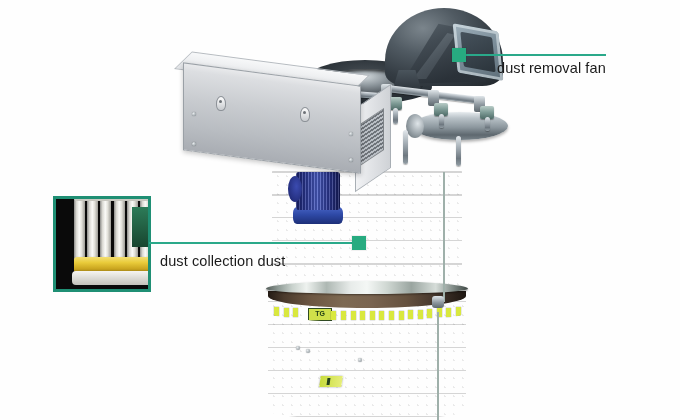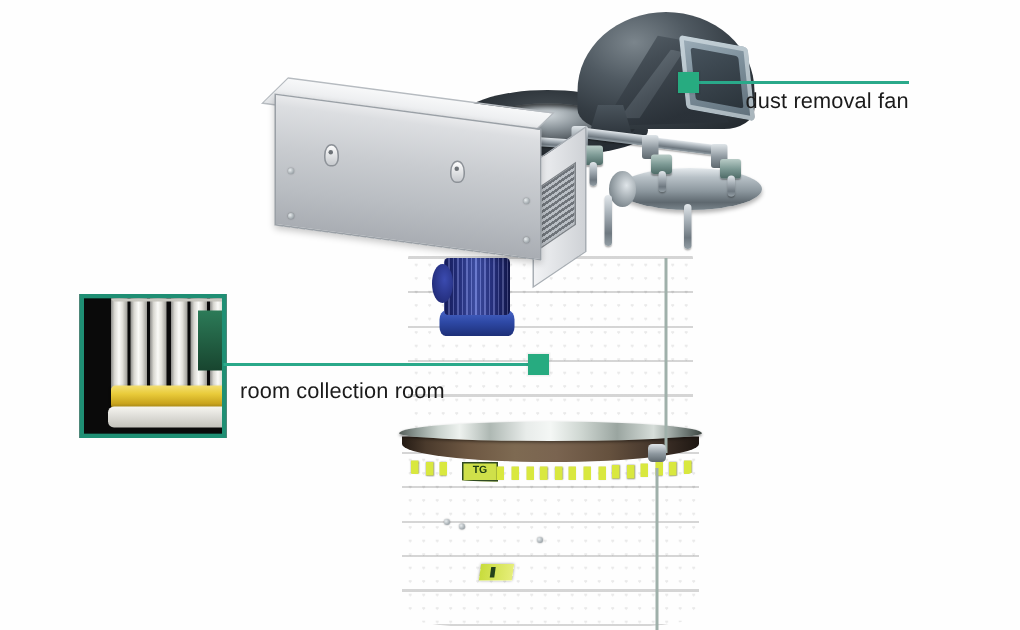--- a/index.html
+++ b/index.html
@@ -386,15 +386,15 @@
     </div>
     <div class="inset-greenchip"></div>
   </div>
 
   <div class="leader" style="left:466px;top:54px;width:140px;"></div>
   <div class="marker" style="left:452px;top:48px;"></div>
   <div class="callout-text" style="left:497px;top:60px;">dust removal fan</div>
 
   <div class="leader" style="left:149px;top:242px;width:204px;"></div>
   <div class="marker" style="left:352px;top:236px;"></div>
-  <div class="callout-text" style="left:160px;top:253px;">room collection room</div>
+  <div class="callout-text" style="left:160px;top:253px;">dust collection dust</div>
 
 </div>
 
 </body></html>

